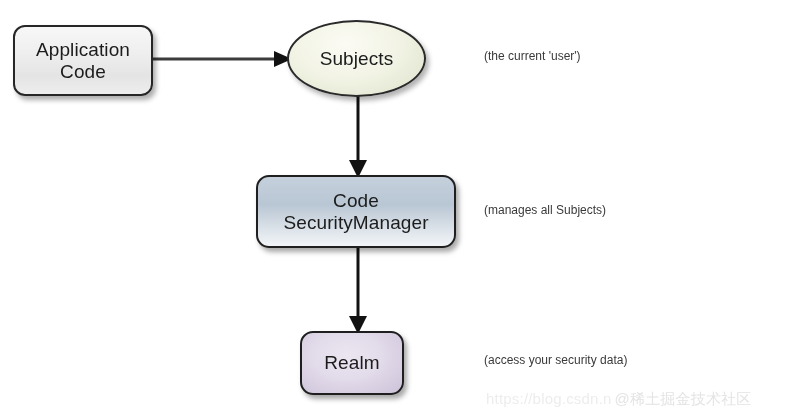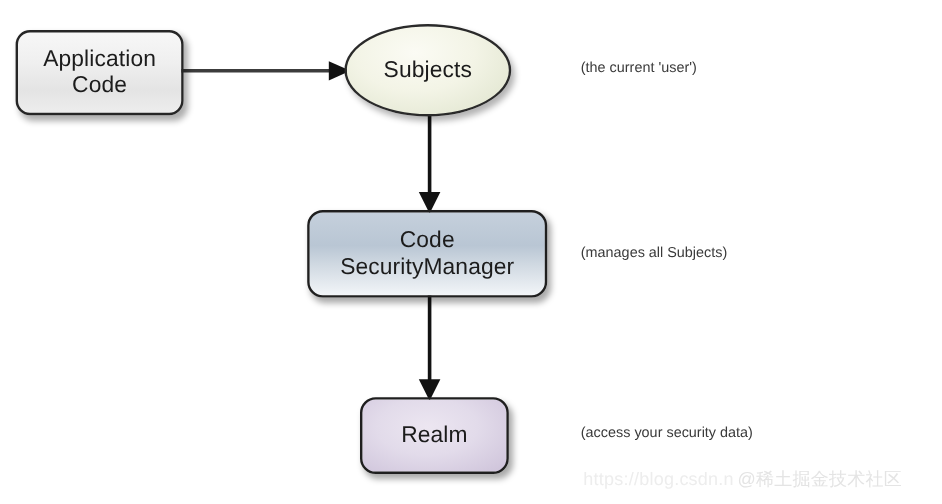--- a/index.html
+++ b/index.html
@@ -76,21 +76,21 @@
     border-radius: 13px;
     background: linear-gradient(180deg, #c5d0dc 0%, #b9c6d4 40%, #cfd8e1 62%, #f2f5f8 100%);
     box-shadow: 3px 4px 5px rgba(0,0,0,0.34);
     font-size: 19px;
   }
 
   
   #realm-node {
     left: 300px;
     top: 331px;
-    width: 124px;
+    width: 104px;
     height: 64px;
     border: 2px solid #1f1f1f;
     border-radius: 13px;
     background: radial-gradient(ellipse at 45% 38%, #ece6f1 0%, #e2dbea 45%, #d3c9de 85%, #cdc2d9 100%);
     box-shadow: 3px 4px 5px rgba(0,0,0,0.34);
     font-size: 19px;
   }
 
   
   .side-caption {

